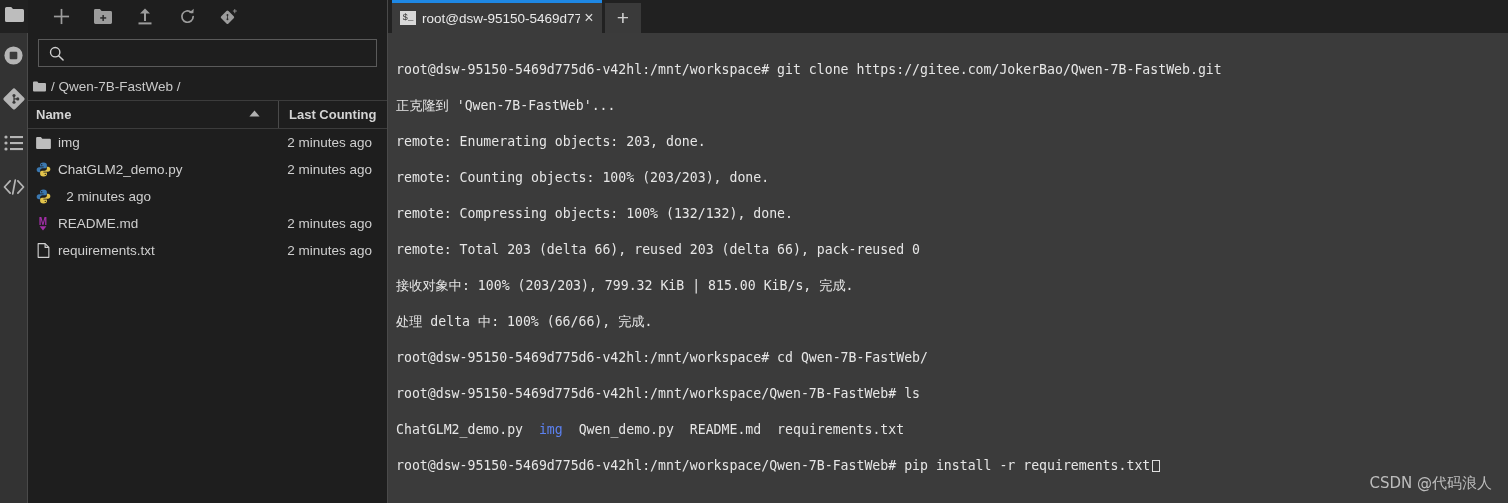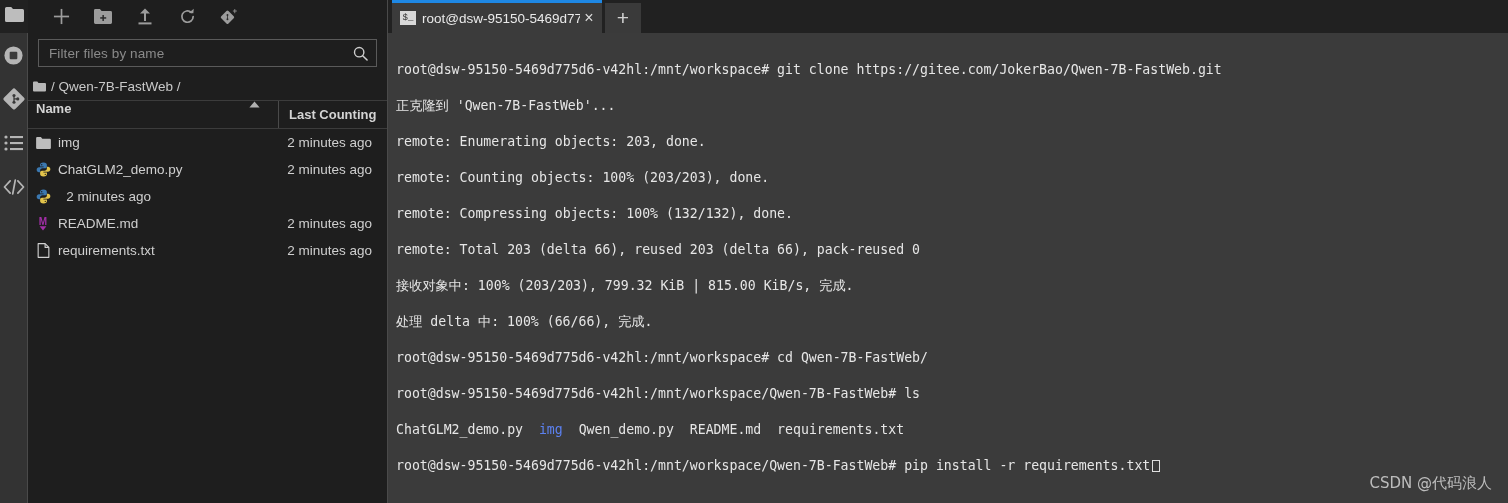--- a/index.html
+++ b/index.html
@@ -126,20 +126,21 @@
     align-items: center;
     color: #d4d4d4;
     font-size: 13px;
     font-weight: bold;
     border-bottom: 1px solid #3c3c3c;
     background: #1e1e1e;
   }
   .fb-h-name {
     flex: 1;
     display: flex;
+    align-items: center;
     padding-left: 8px;
     height: 100%;
     border-right: 1px solid #4a4a4a;
     position: relative;
   }
   .fb-h-name .sortarrow {
     position: absolute;
     right: 18px;
     color: #b0b0b0;
     font-size: 9px;
@@ -386,21 +387,20 @@
             <rect x="7.85" y="7.8" width="0.9" height="4.8" fill="#2a2a2a"></rect>
             <rect x="16" y="1.2" width="0.9" height="4.6" fill="#9c9c9c"></rect>
             <rect x="14.3" y="2.9" width="4.4" height="0.9" fill="#9c9c9c"></rect>
           </svg>
         </span>
       </div>
     </div>
 
     <div class="fb-filter-wrap">
       <div class="fb-filter">
-        <span class="ph">Filter files by name</span>
         <span class="srch">
           <svg width="15" height="15" viewBox="0 0 16 16">
             <circle cx="6.6" cy="6.6" r="5" fill="none" stroke="#cfcfcf" stroke-width="1.5"></circle>
             <line x1="10.3" y1="10.3" x2="15" y2="15" stroke="#cfcfcf" stroke-width="1.6" stroke-linecap="round"></line>
           </svg>
         </span>
       </div>
     </div>
 
     <div class="fb-breadcrumb">

